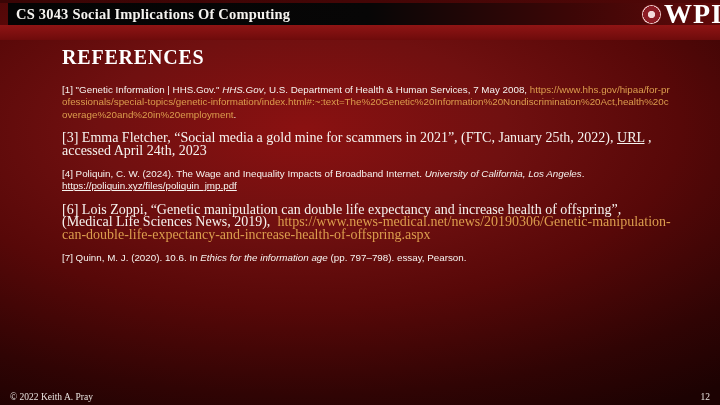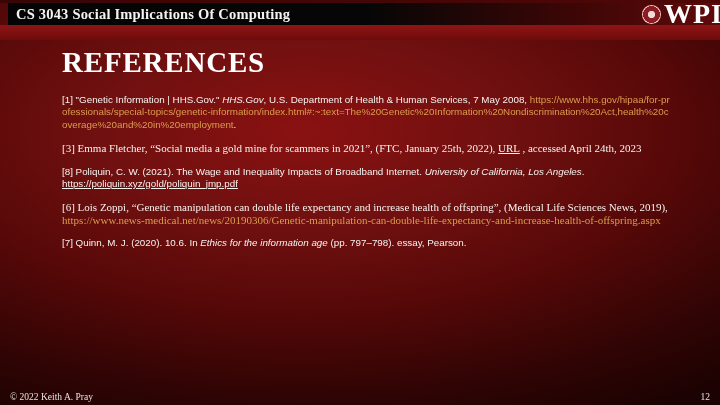--- a/index.html
+++ b/index.html
@@ -34,29 +34,29 @@
     font-size:28px;letter-spacing:1px;line-height:1;
   }
   .red-strip{
     position:absolute;top:25px;left:0;width:720px;height:15px;
     background:linear-gradient(180deg,#8f1414 0%,#7c0f0f 60%,#6e0b0b 100%);
   }
   
   .content{position:absolute;left:62px;top:46px;width:612px;}
   .slide-title{
     margin:0 0 15px 0;color:#ffffff;font-family:"Liberation Serif",serif;
-    font-weight:700;font-size:29px;letter-spacing:.8px;
+    font-weight:700;font-size:20px;letter-spacing:.8px;
   }
   .refs{color:#f6f3ef;}
   .ref{
     margin:0 0 11px 0;line-height:12.4px;white-space:pre-wrap;
     overflow-wrap:break-word;
   }
   .ref.sans{font-family:"Liberation Sans",sans-serif;font-size:9.8px;}
-  .ref.serif{font-family:"Liberation Serif",serif;font-size:11px;}
+  .ref.serif{font-family:"Liberation Serif",serif;font-size:14px;}
   .seg-plain{color:#f6f3ef;}
   .seg-italic{color:#f6f3ef;font-style:italic;}
   .seg-link{color:#dc9e4e;word-break:break-all;cursor:pointer;}
   .seg-underline{color:#f6f3ef;text-decoration:underline;cursor:pointer;}
   
   .footer{
     position:absolute;left:10px;right:10px;bottom:3px;
     display:flex;justify-content:space-between;align-items:flex-end;
     color:#e9e4e0;font-family:"Liberation Serif",serif;font-size:9.5px;
   }
@@ -74,21 +74,21 @@
   </div>
 </div>
 
 <div class="red-strip"></div>
 
 <div class="content">
   <h1 class="slide-title">REFERENCES</h1>
   <div class="refs" id="refs">
       <p class="ref sans"><span class="seg-plain">[1] "Genetic Information | HHS.Gov." </span><span class="seg-italic">HHS.Gov</span><span class="seg-plain">, U.S. Department of Health &amp; Human Services, 7 May 2008, </span><span class="seg-link">https://www.hhs.gov/hipaa/for-professionals/special-topics/genetic-information/index.html#:~:text=The%20Genetic%20Information%20Nondiscrimination%20Act,health%20coverage%20and%20in%20employment</span><span class="seg-plain">.</span></p>
       <p class="ref serif"><span class="seg-plain">[3] Emma Fletcher, “Social media a gold mine for scammers in 2021”, (FTC, January 25th, 2022), </span><span class="seg-underline">URL</span><span class="seg-plain"> , accessed April 24th, 2023</span></p>
-      <p class="ref sans"><span class="seg-plain">[8] Poliquin, C. W. (2021). The Wage and Inequality Impacts of Broadband Internet. </span><span class="seg-italic">University of California, Los Angeles</span><span class="seg-plain">. </span><span class="seg-underline">https://poliquin.xyz/gold/poliquin_jmp.pdf</span></p>
+      <p class="ref sans"><span class="seg-plain">[4] Poliquin, C. W. (2024). The Wage and Inequality Impacts of Broadband Internet. </span><span class="seg-italic">University of California, Los Angeles</span><span class="seg-plain">. </span><span class="seg-underline">https://poliquin.xyz/files/poliquin_jmp.pdf</span></p>
       <p class="ref serif"><span class="seg-plain">[6] Lois Zoppi, “Genetic manipulation can double life expectancy and increase health of offspring”, (Medical Life Sciences News, 2019),  </span><span class="seg-link">https://www.news-medical.net/news/20190306/Genetic-manipulation-can-double-life-expectancy-and-increase-health-of-offspring.aspx</span></p>
       <p class="ref sans"><span class="seg-plain">[7] Quinn, M. J. (2020). 10.6. In </span><span class="seg-italic">Ethics for the information age</span><span class="seg-plain"> (pp. 797–798). essay, Pearson.</span></p>
     </div>
 </div>
 
 <div class="footer">
   <span>© 2022 Keith A. Pray</span>
   <span>12</span>
 </div>
 

